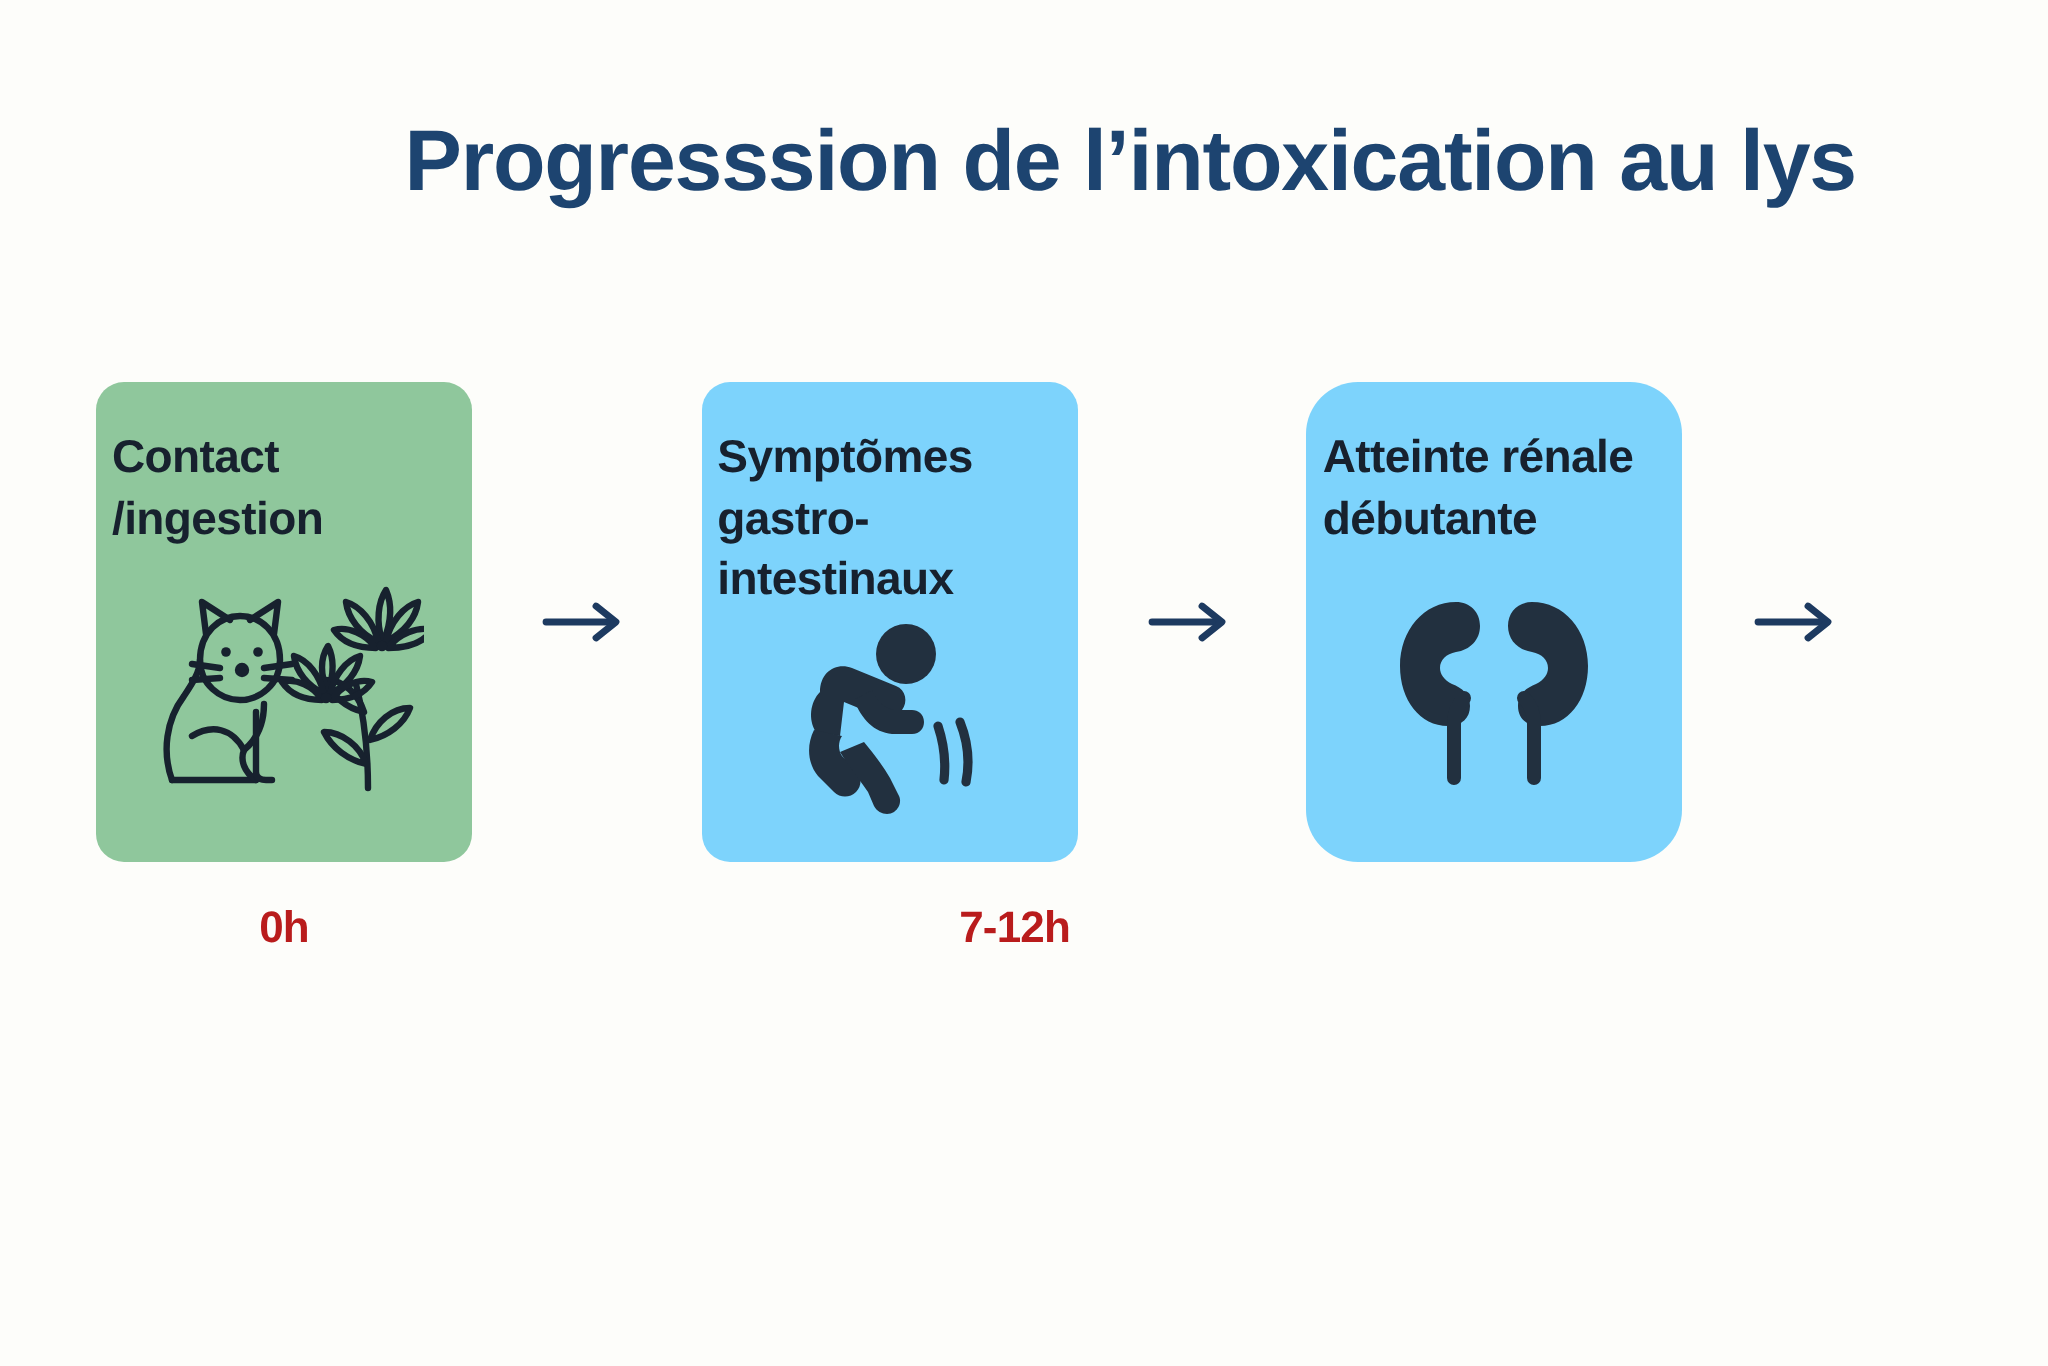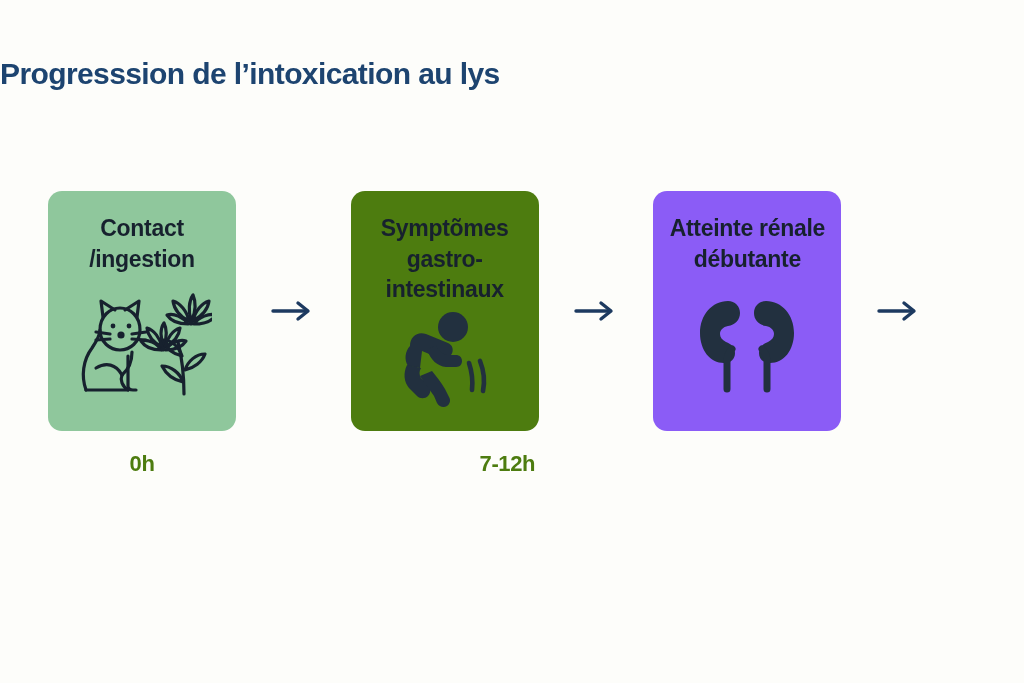--- a/index.html
+++ b/index.html
@@ -15,22 +15,22 @@
     font-family: "Liberation Sans", sans-serif;
     position: relative;
   }
 
   
   .title {
     position: absolute;
     left: 0;
     top: 57px;
     width: 928px;
-    text-align: left;
-    font-size: 30px;
+    text-align: right;
+    font-size: 43px;
     font-weight: 700;
     letter-spacing: -0.6px;
     color: #1d4470;
     white-space: nowrap;
   }
 
   
   .flow {
     position: absolute;
     left: 48px;
@@ -50,21 +50,21 @@
     flex-direction: column;
     align-items: center;
     padding: 22px 8px 12px 8px;
   }
 
   .stage-label {
     font-size: 23px;
     line-height: 1.33;
     font-weight: 700;
     color: #17212e;
-    text-align: center;
+    text-align: left;
     letter-spacing: -0.3px;
     word-break: break-word;
   }
 
   .stage-icon {
     flex: 1 1 auto;
     display: flex;
     align-items: center;
     justify-content: center;
     width: 100%;
@@ -91,21 +91,21 @@
     height: 34px;
     display: flex;
     align-items: center;
   }
   .time-slot {
     width: 188px;
     flex: 0 0 188px;
     text-align: center;
     font-size: 22px;
     font-weight: 700;
-    color: #4d7c0f;
+    color: #b91c1c;
     letter-spacing: -0.4px;
   }
   .time-gap { flex: 1 1 auto; }
 </style>
 </head>
 <body>
 
 <div class="title">Progresssion de l’intoxication au lys</div>
 
 <div class="flow">
@@ -166,21 +166,21 @@
     </div>
   </div>
 
   <div class="arrow">
     <svg width="44" height="24" viewBox="0 0 44 24" fill="none" stroke="#1d3a60" stroke-width="3.4" stroke-linecap="round" stroke-linejoin="round">
       <path d="M2 12 L36 12"></path>
       <path d="M27 4 L37 12 L27 20"></path>
     </svg>
   </div>
 
-  <div class="stage" style="background:#4d7c0f;">
+  <div class="stage" style="background:#7dd3fc;">
     <div class="stage-label">Symptõmes gastro-intestinaux</div>
     <div class="stage-icon">
       <svg width="110" height="100" viewBox="0 0 110 100" fill="#22303f">
 
         <circle cx="63" cy="17" r="15"></circle>
 
         <path d="M20 36 C20 26 28 21 36 24 L58 33 C63 35 64 41 61 45 C58 49 53 50 49 48 L32 41 L30 58 L18 56 C14 50 15 41 20 36Z"></path>
 
         <path d="M37 40 C41 50 47 56 56 57 L66 57 C70 57 72 54 72 51 C72 47 69 45 66 45 L57 45 C52 44 48 40 46 35Z"></path>
 
@@ -194,21 +194,21 @@
     </div>
   </div>
 
   <div class="arrow">
     <svg width="44" height="24" viewBox="0 0 44 24" fill="none" stroke="#1d3a60" stroke-width="3.4" stroke-linecap="round" stroke-linejoin="round">
       <path d="M2 12 L36 12"></path>
       <path d="M27 4 L37 12 L27 20"></path>
     </svg>
   </div>
 
-  <div class="stage" style="background:#8b5cf6;">
+  <div class="stage" style="background:#7dd3fc;border-radius:26px;">
     <div class="stage-label">Atteinte rénale débutante</div>
     <div class="stage-icon">
       <svg width="106" height="100" viewBox="0 0 106 100" fill="#22303f">
 
         <path d="M34 6 C18 6 6 20 6 38 C6 55 16 68 30 68 C37 68 41 64 41 58 C41 52 37 49 32 47 C28 45 26 42 26 39 C26 35 29 32 34 31 C41 30 46 25 46 18 C46 11 41 6 34 6Z"></path>
 
         <path d="M38 54 C34 58 33 62 33 67 L33 94" stroke="#22303f" stroke-width="7" fill="none" stroke-linecap="round"></path>
 
         <path d="M72 6 C88 6 100 20 100 38 C100 55 90 68 76 68 C69 68 65 64 65 58 C65 52 69 49 74 47 C78 45 80 42 80 39 C80 35 77 32 72 31 C65 30 60 25 60 18 C60 11 65 6 72 6Z"></path>
 

